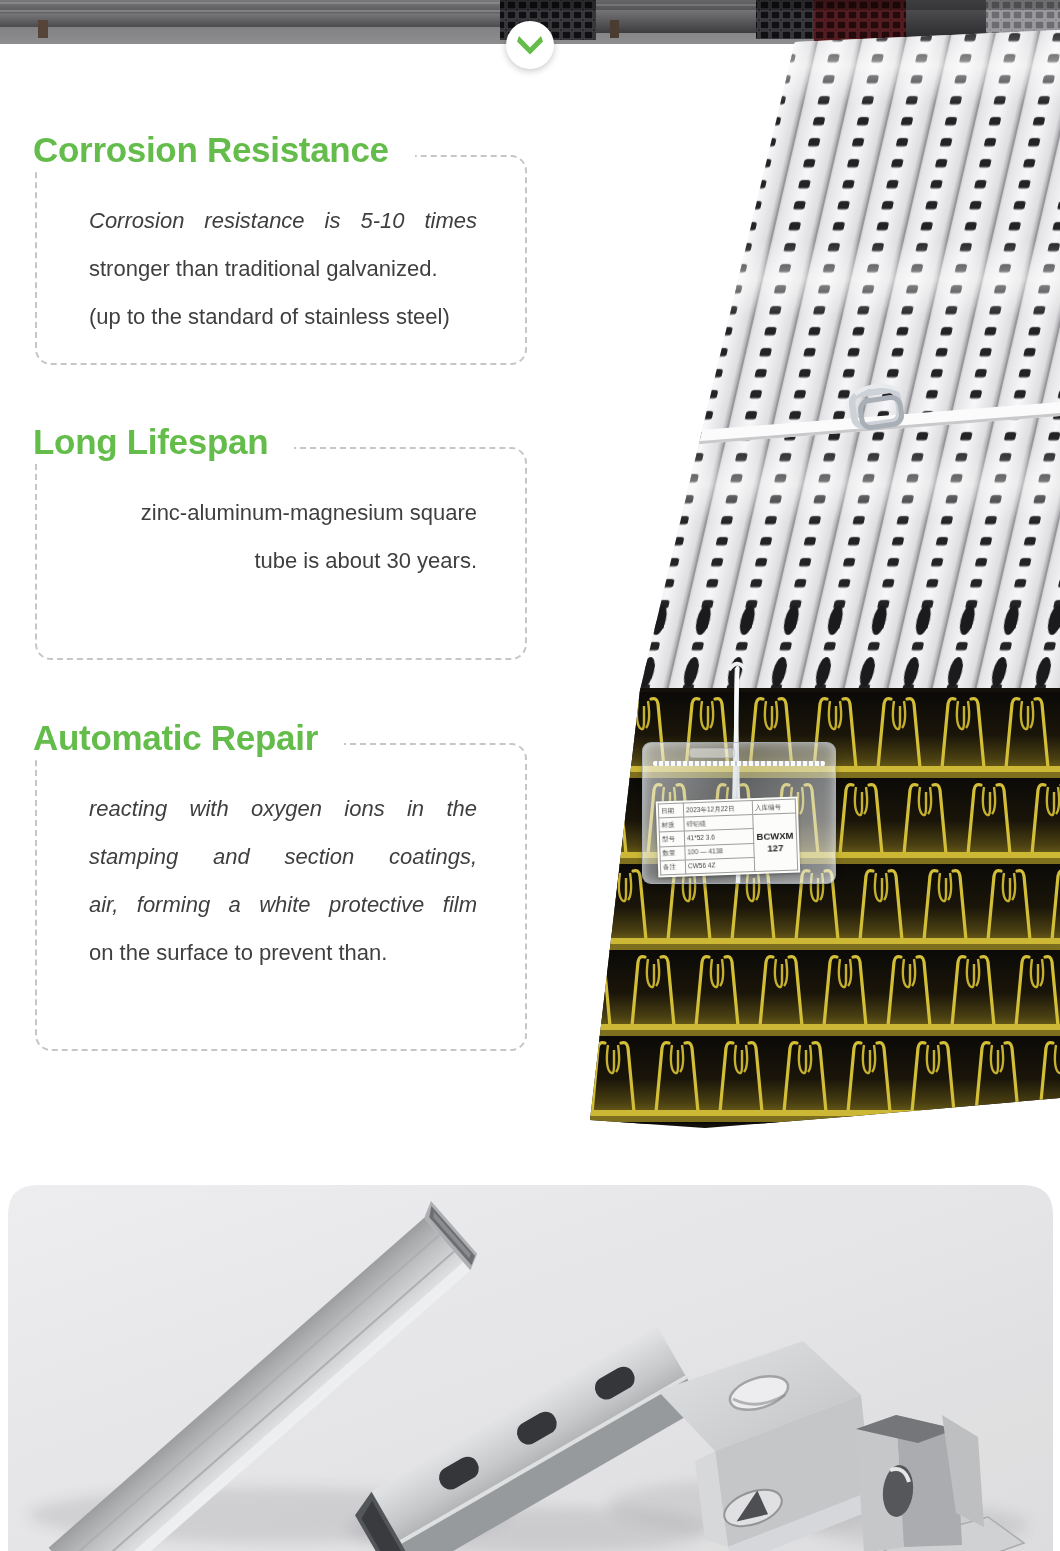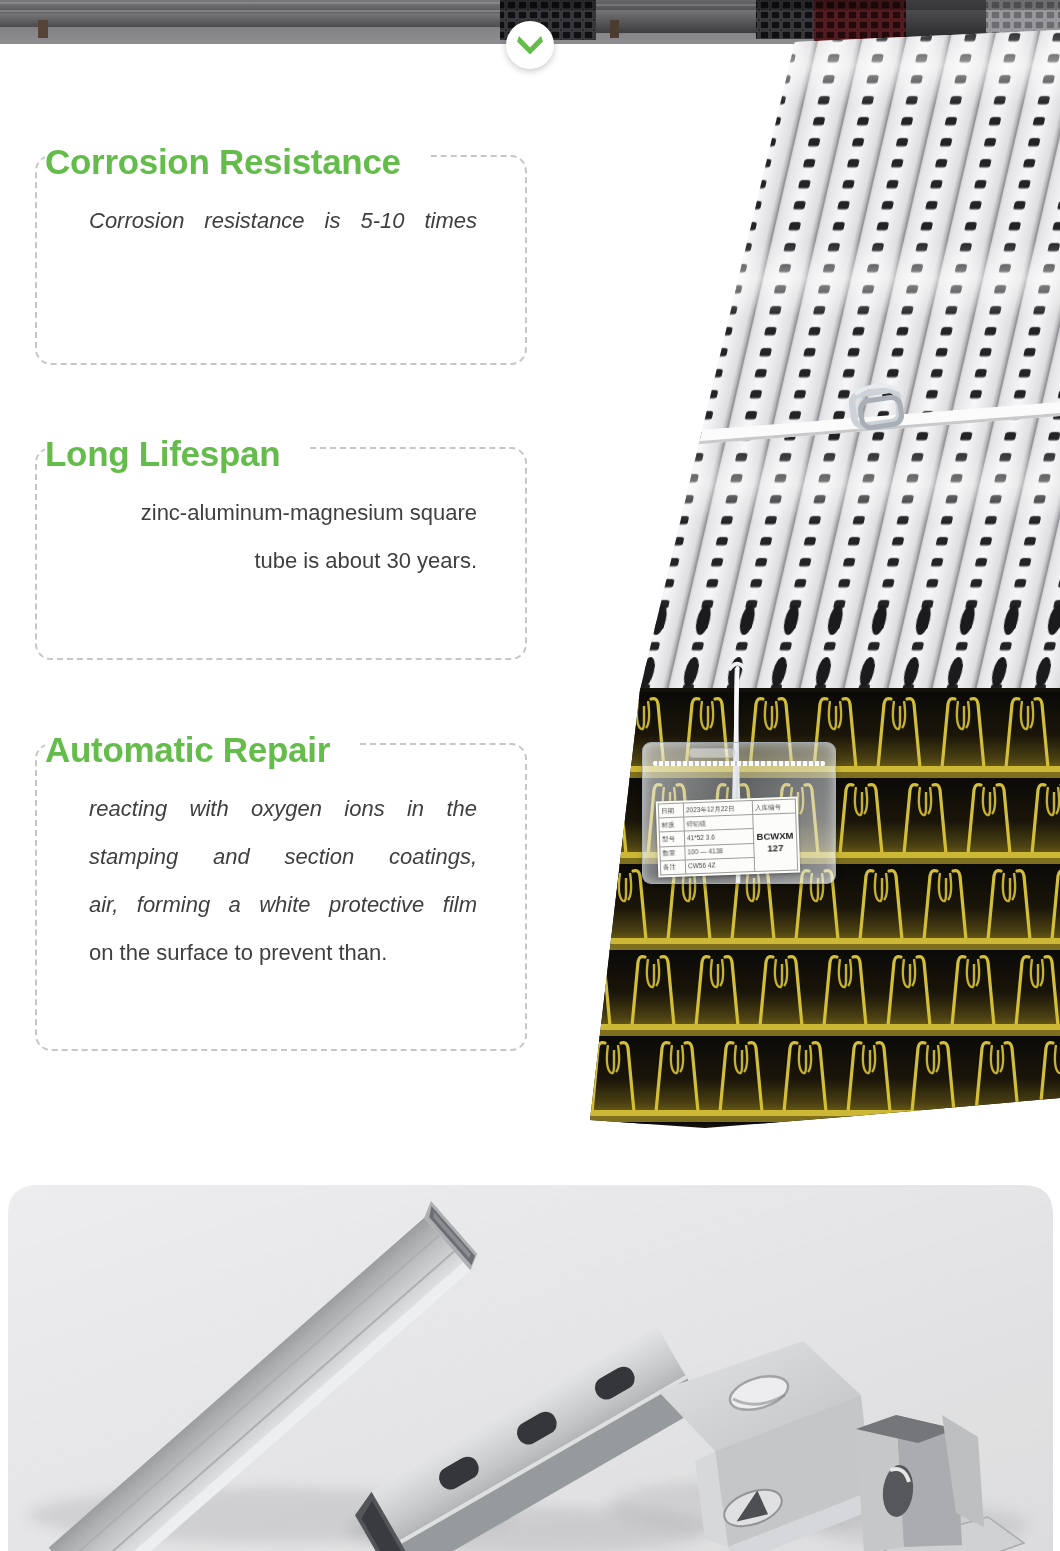--- a/index.html
+++ b/index.html
@@ -9,21 +9,21 @@
   
   .top-strip{position:absolute;left:0;top:0;width:1060px;height:44px;}
   .chevron-badge{position:absolute;left:506px;top:21px;width:48px;height:48px;border-radius:50%;
     background:#fff;box-shadow:0 2px 7px rgba(0,0,0,.22);display:flex;align-items:center;justify-content:center;
     cursor:pointer;z-index:30;}
 
   
   .feature{position:absolute;left:35px;width:492px;}
   .feature .card{box-sizing:border-box;width:492px;border:2px dashed #c6c6c8;border-radius:16px;
     padding:40px 48px 24px 52px;background:transparent;}
-  .feature h2{position:absolute;top:-26px;left:-2px;margin:12px;font-size:35px;line-height:42px;font-weight:700;
+  .feature h2{position:absolute;top:-26px;left:-2px;margin:0;font-size:35px;line-height:42px;font-weight:700;
     color:#64bc4a;background:#ffffff;padding-right:26px;letter-spacing:-0.3px;white-space:nowrap;z-index:2;}
   .line{font-size:22px;line-height:48px;color:#3f3f41;}
   .line.j{text-align:justify;text-align-last:justify;font-style:italic;}
   #feature-0{top:155px;} #feature-0 .card{height:210px;}
   #feature-1{top:447px;text-align:right;} #feature-1 .card{height:213px;}
   #feature-2{top:743px;} #feature-2 .card{height:308px;}
 
   
   .rails-photo{position:absolute;left:555px;top:28px;width:505px;height:1132px;}
 
@@ -107,20 +107,22 @@
   <div class="chevron-badge">
     <svg width="26" height="20" viewBox="0 0 26 20">
       <path d="M2 1 L13 12.5 L24 1 L26 6.5 L13 19.5 L0 6.5 Z" fill="#64bc4a"></path>
     </svg>
   </div>
 
   <section class="feature" id="feature-0">
     <h2>Corrosion Resistance</h2>
     <div class="card">
         <div class="line j">Corrosion resistance is 5-10 times</div>
+        <div class="line">stronger than traditional galvanized.</div>
+        <div class="line">(up to the standard of stainless steel)</div>
       </div>
   </section>
 
   <section class="feature" id="feature-1">
     <h2>Long Lifespan</h2>
     <div class="card">
         <div class="line">zinc-aluminum-magnesium square</div>
         <div class="line">tube is about 30 years.</div>
       </div>
   </section>

